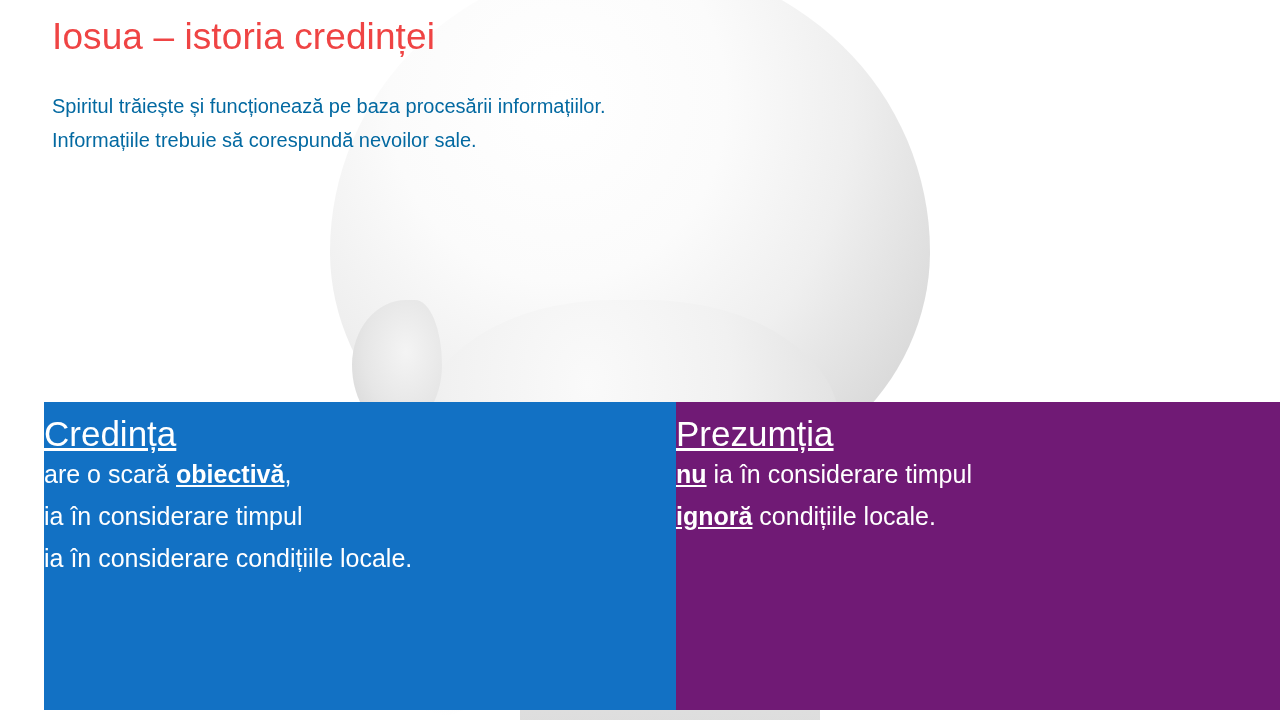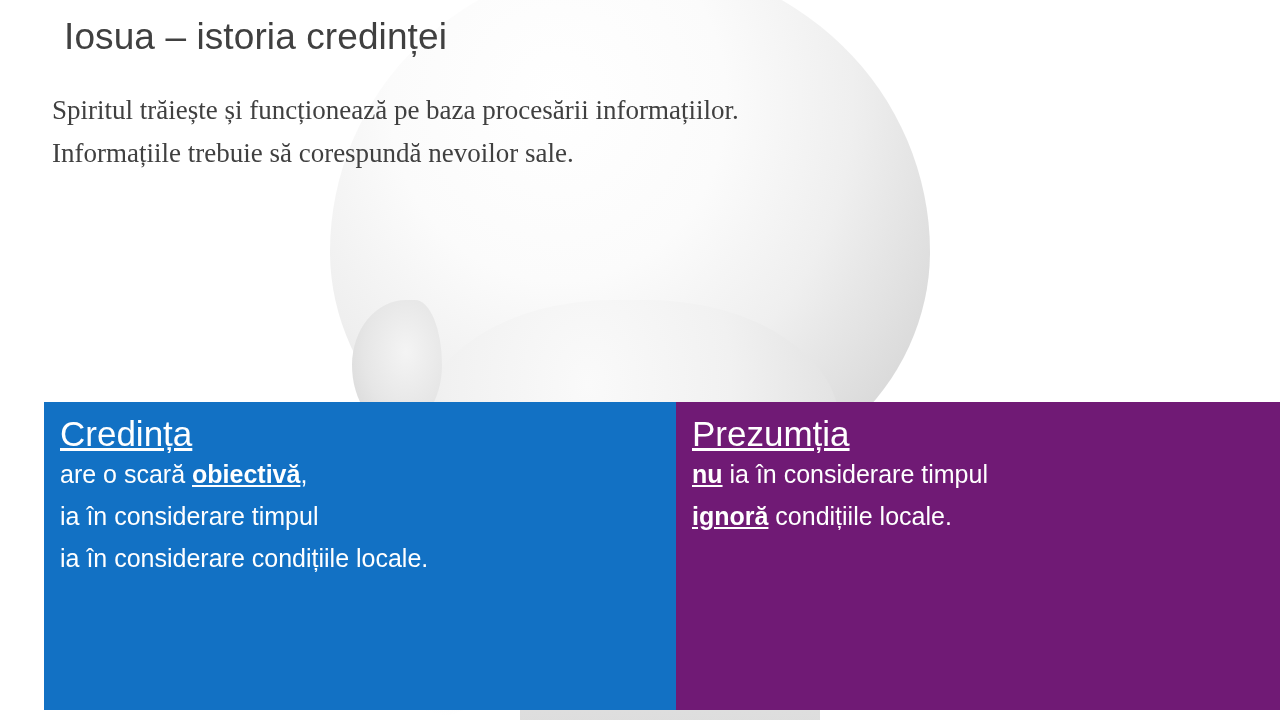--- a/index.html
+++ b/index.html
@@ -70,56 +70,55 @@
   }
 
   
   #slide-content {
     position: relative;
     z-index: 2;
   }
 
   #slide-title {
     position: absolute;
-    left: 64px;
+    left: 52px;
     top: 16px;
     font-size: 37px;
     font-weight: 400;
-    color: #404040;
+    color: #ef4444;
     letter-spacing: 0.1px;
     white-space: nowrap;
   }
 
   #body-text {
     position: absolute;
     left: 52px;
     top: 94px;
     width: 1190px;
   }
   .body-line {
-    font-size: 27px;
+    font-size: 20px;
     line-height: 1.22;
-    color: #404040;
+    color: #0369a1;
     margin-bottom: 10px;
-    font-family: Liberation Serif, serif;
   }
   .body-line:last-child { margin-bottom: 0; }
   .u-bold {
     font-weight: 700;
     text-decoration: underline;
   }
 
   
   .panel {
     position: absolute;
     top: 402px;
     width: 644px;
     height: 308px;
     box-sizing: border-box;
-    padding: 12px 16px 0 16px;
+    padding: 12px 16px 0 0;
     color: #ffffff;
   }
   #panel-credinta {
     left: 44px;
     background: #1271c4;
   }
   #panel-prezumtia {
     left: 676px;
     background: #701a75;
   }

